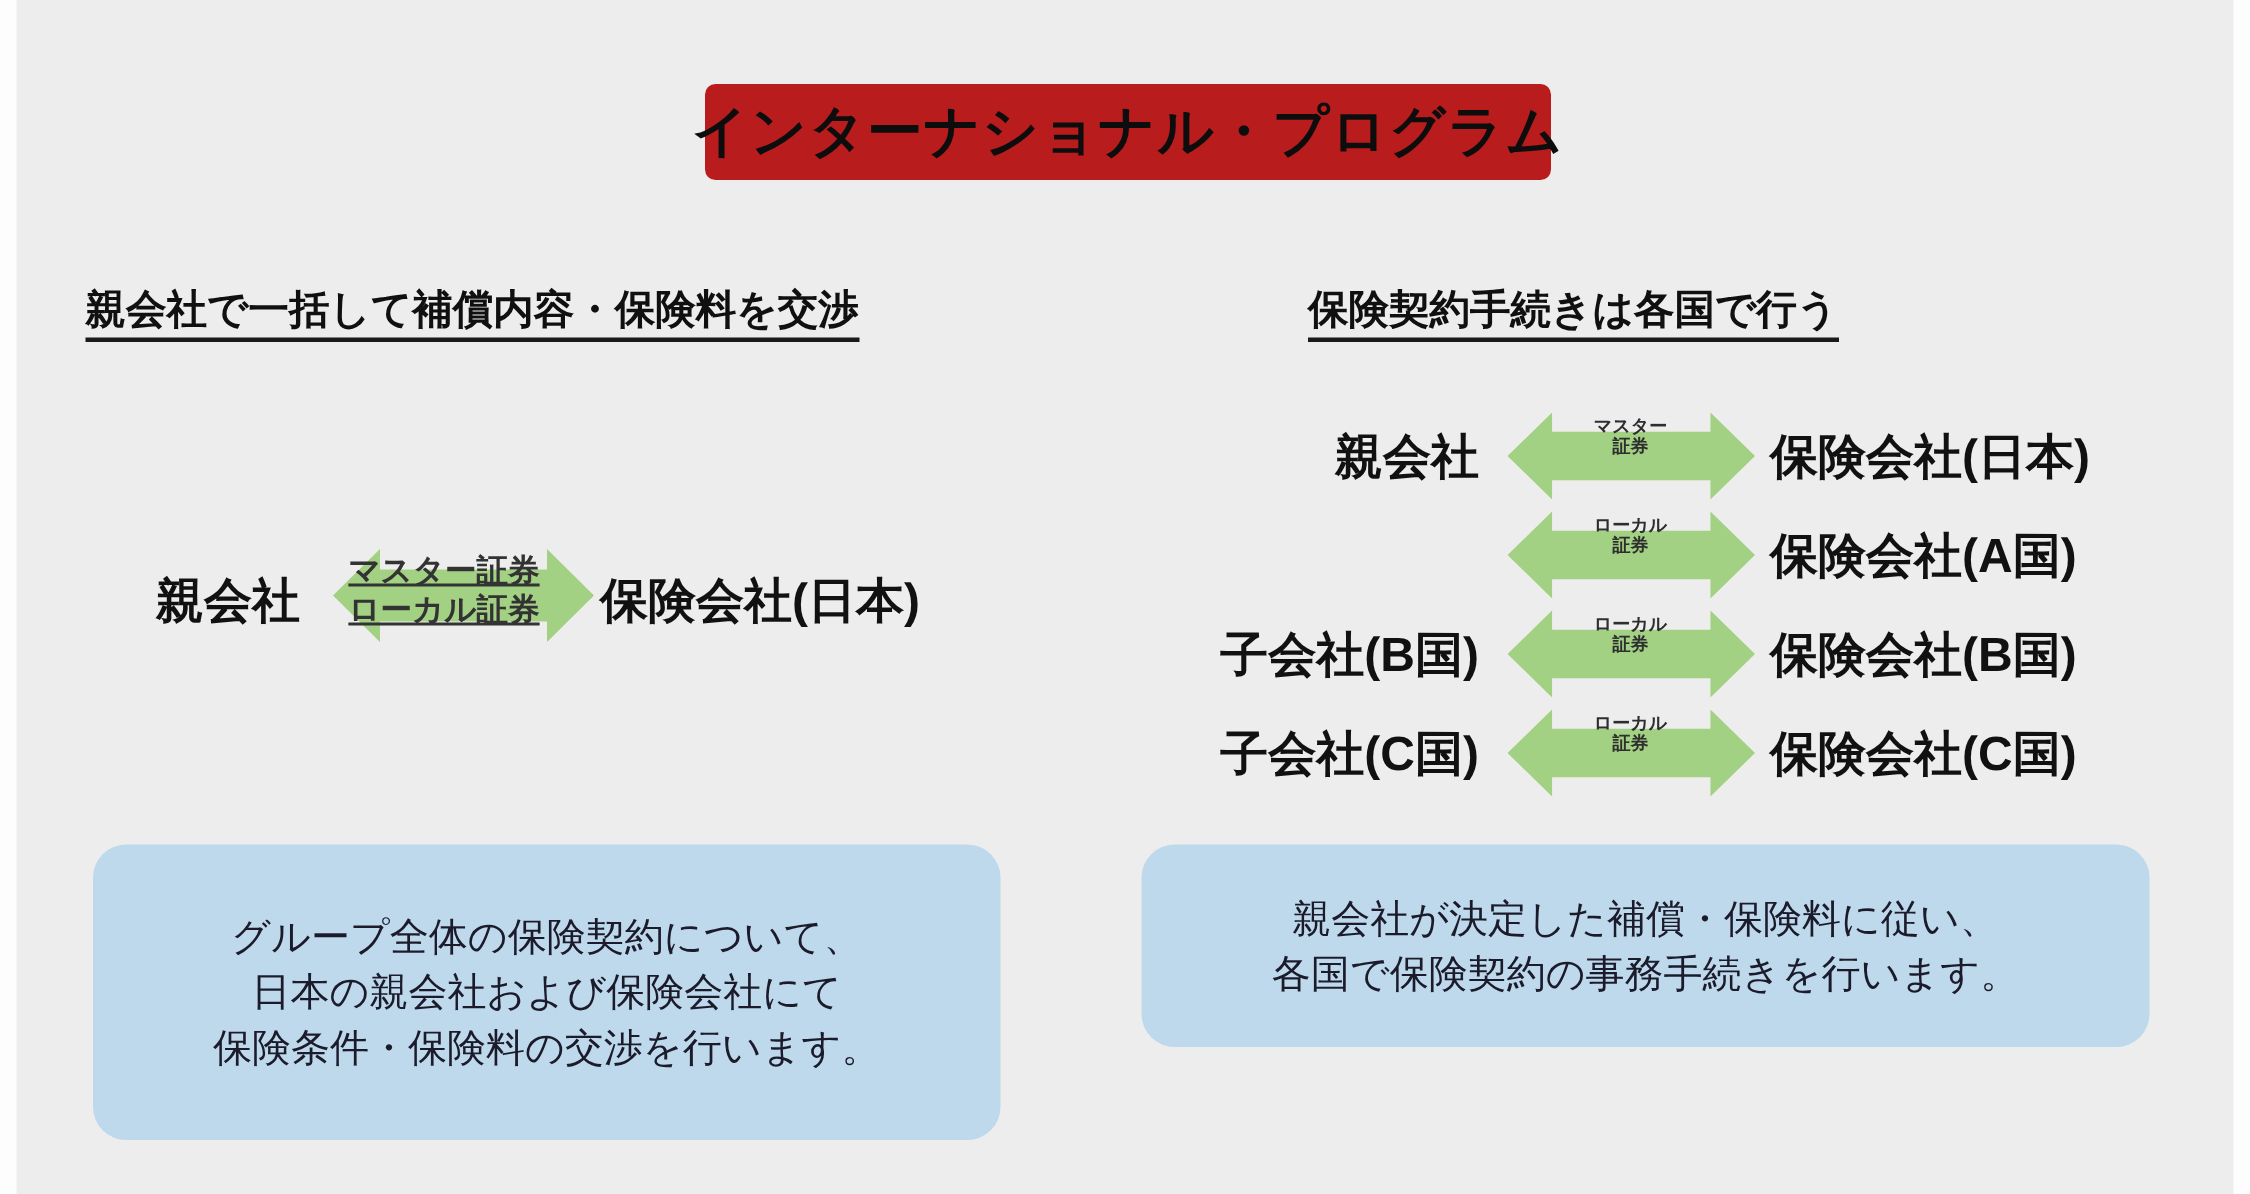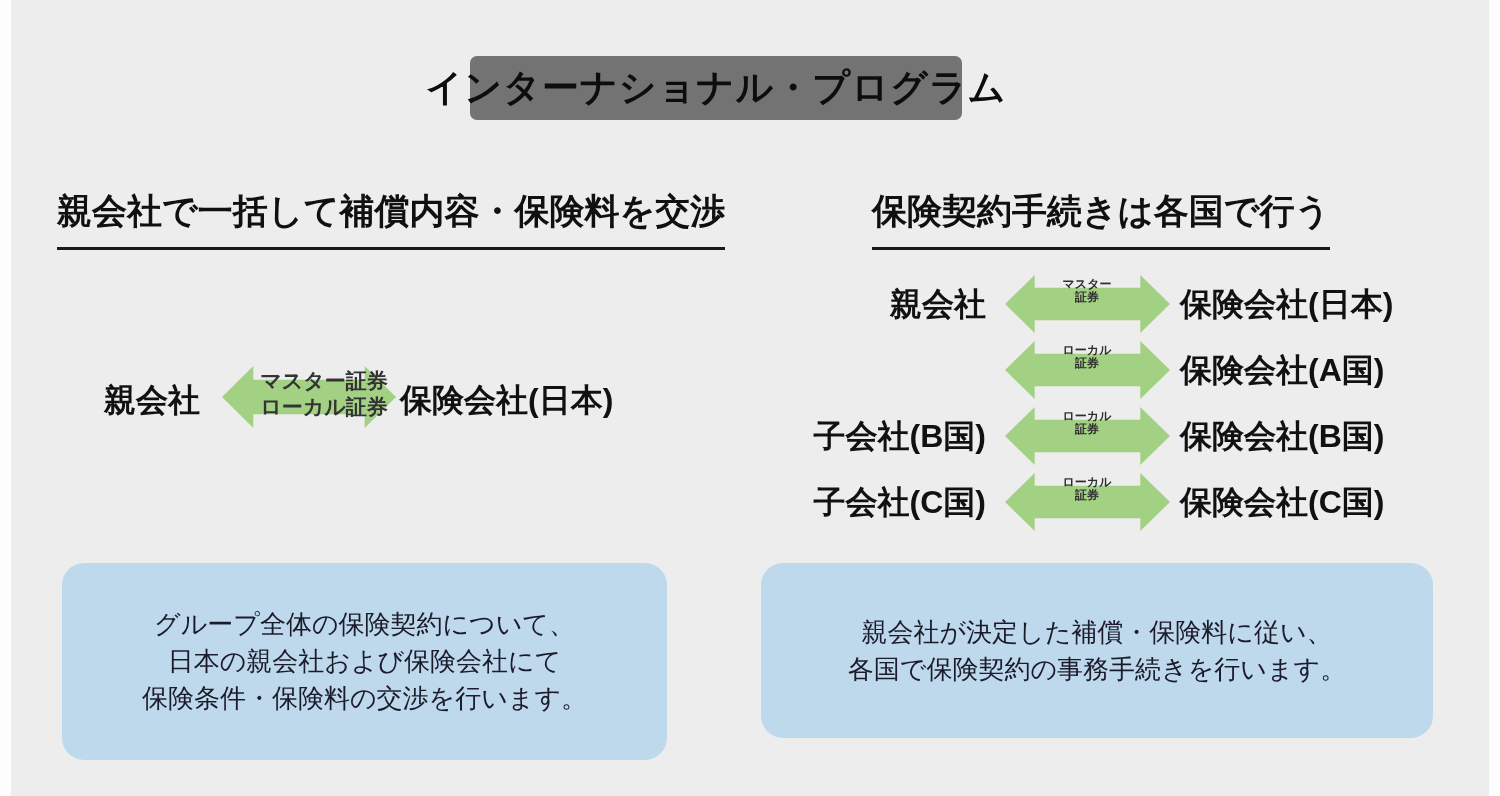--- a/index.html
+++ b/index.html
@@ -29,45 +29,45 @@
     background: #fdfdfd;
   }
   .edge-band.left  { left: 0; }
   .edge-band.right { right: 0; }
 
   
   #title-banner {
     position: absolute;
     left: 470px;
     top: 56px;
-    width: 492px;
+    width: 564px;
     height: 64px;
-    background: #737373;
+    background: #b91c1c;
     border-radius: 7px;
     display: flex;
     align-items: center;
     justify-content: center;
   }
   #title-text {
     font-size: 37px;
     font-weight: bold;
     color: #0d0d0d;
     letter-spacing: 1px;
     white-space: nowrap;
   }
 
   
   .col-header {
     position: absolute;
-    font-size: 35px;
+    font-size: 27px;
     font-weight: bold;
     color: #101010;
     white-space: nowrap;
     border-bottom: 3px solid #1a1a1a;
-    padding-bottom: 16px;
+    padding-bottom: 3px;
     line-height: 1.1;
   }
   #header-left  { left: 57px;  top: 192px; }
   #header-right { left: 872px; top: 192px; }
 
   
   .node-label {
     position: absolute;
     font-size: 32px;
     font-weight: bold;
@@ -125,41 +125,41 @@
   }
   .callout p {
     text-align: center;
     font-size: 26px;
     font-weight: normal;
     color: #1b1b2b;
     line-height: 1.42;
     white-space: pre-line;
   }
   #callout-left  { left: 62px;  top: 563px; width: 605px; height: 197px; }
-  #callout-right { left: 761px; top: 563px; width: 672px; height: 175px; }
+  #callout-right { left: 761px; top: 563px; width: 672px; height: 135px; }
 </style>
 </head>
 <body>
 
 <div id="slide">
 
   <div class="edge-band left"></div>
   <div class="edge-band right"></div>
 
   <div id="title-banner">
     <span id="title-text">インターナショナル・プログラム</span>
   </div>
 
   <div class="col-header" id="header-left">親会社で一括して補償内容・保険料を交渉</div>
 
   <div class="node-label align-right" id="left-source" style="left:30px; top:384px; width:170px;">親会社</div>
 
   <div class="arrow" id="left-arrow" style="left:222px; top:366px; width:174px; height:62px;"></div>
 
-  <div class="arrow-label" id="left-arrow-label" style="left:232px; top:368px; width:184px;">
+  <div class="arrow-label" id="left-arrow-label" style="left:204px; top:368px; width:184px;text-decoration:underline;">
     <span class="l1">マスター証券</span>
     <span class="l2">ローカル証券</span>
   </div>
 
   <div class="node-label" id="left-target" style="left:400px; top:384px;">保険会社(日本)</div>
 
   <div class="col-header" id="header-right">保険契約手続きは各国で行う</div>
 
   <div class="node-label align-right" style="left:760px; top:288px; width:226px;">親会社</div>
   <div class="arrow" style="left:1005px; top:275px; width:165px; height:58px;"></div>

